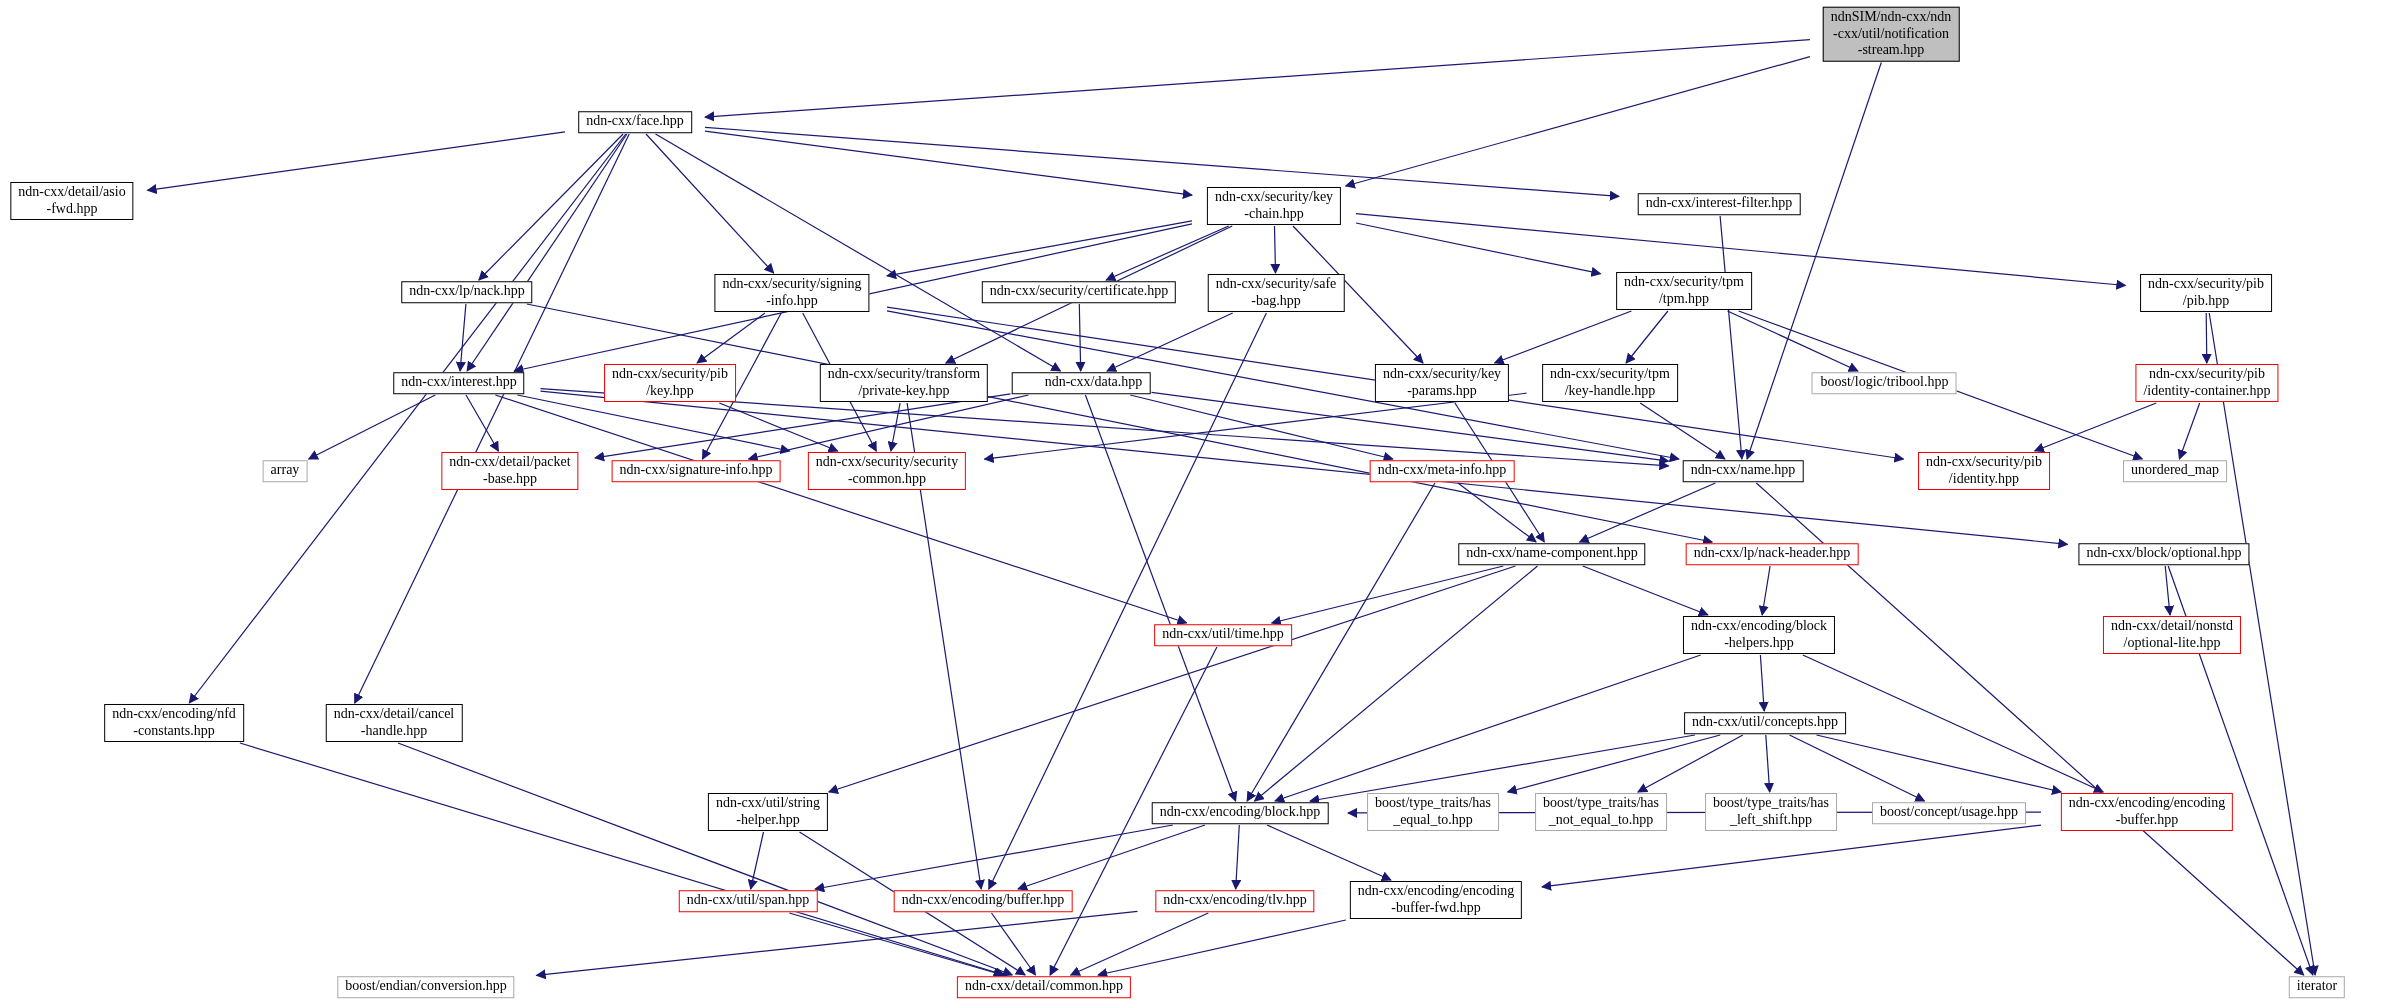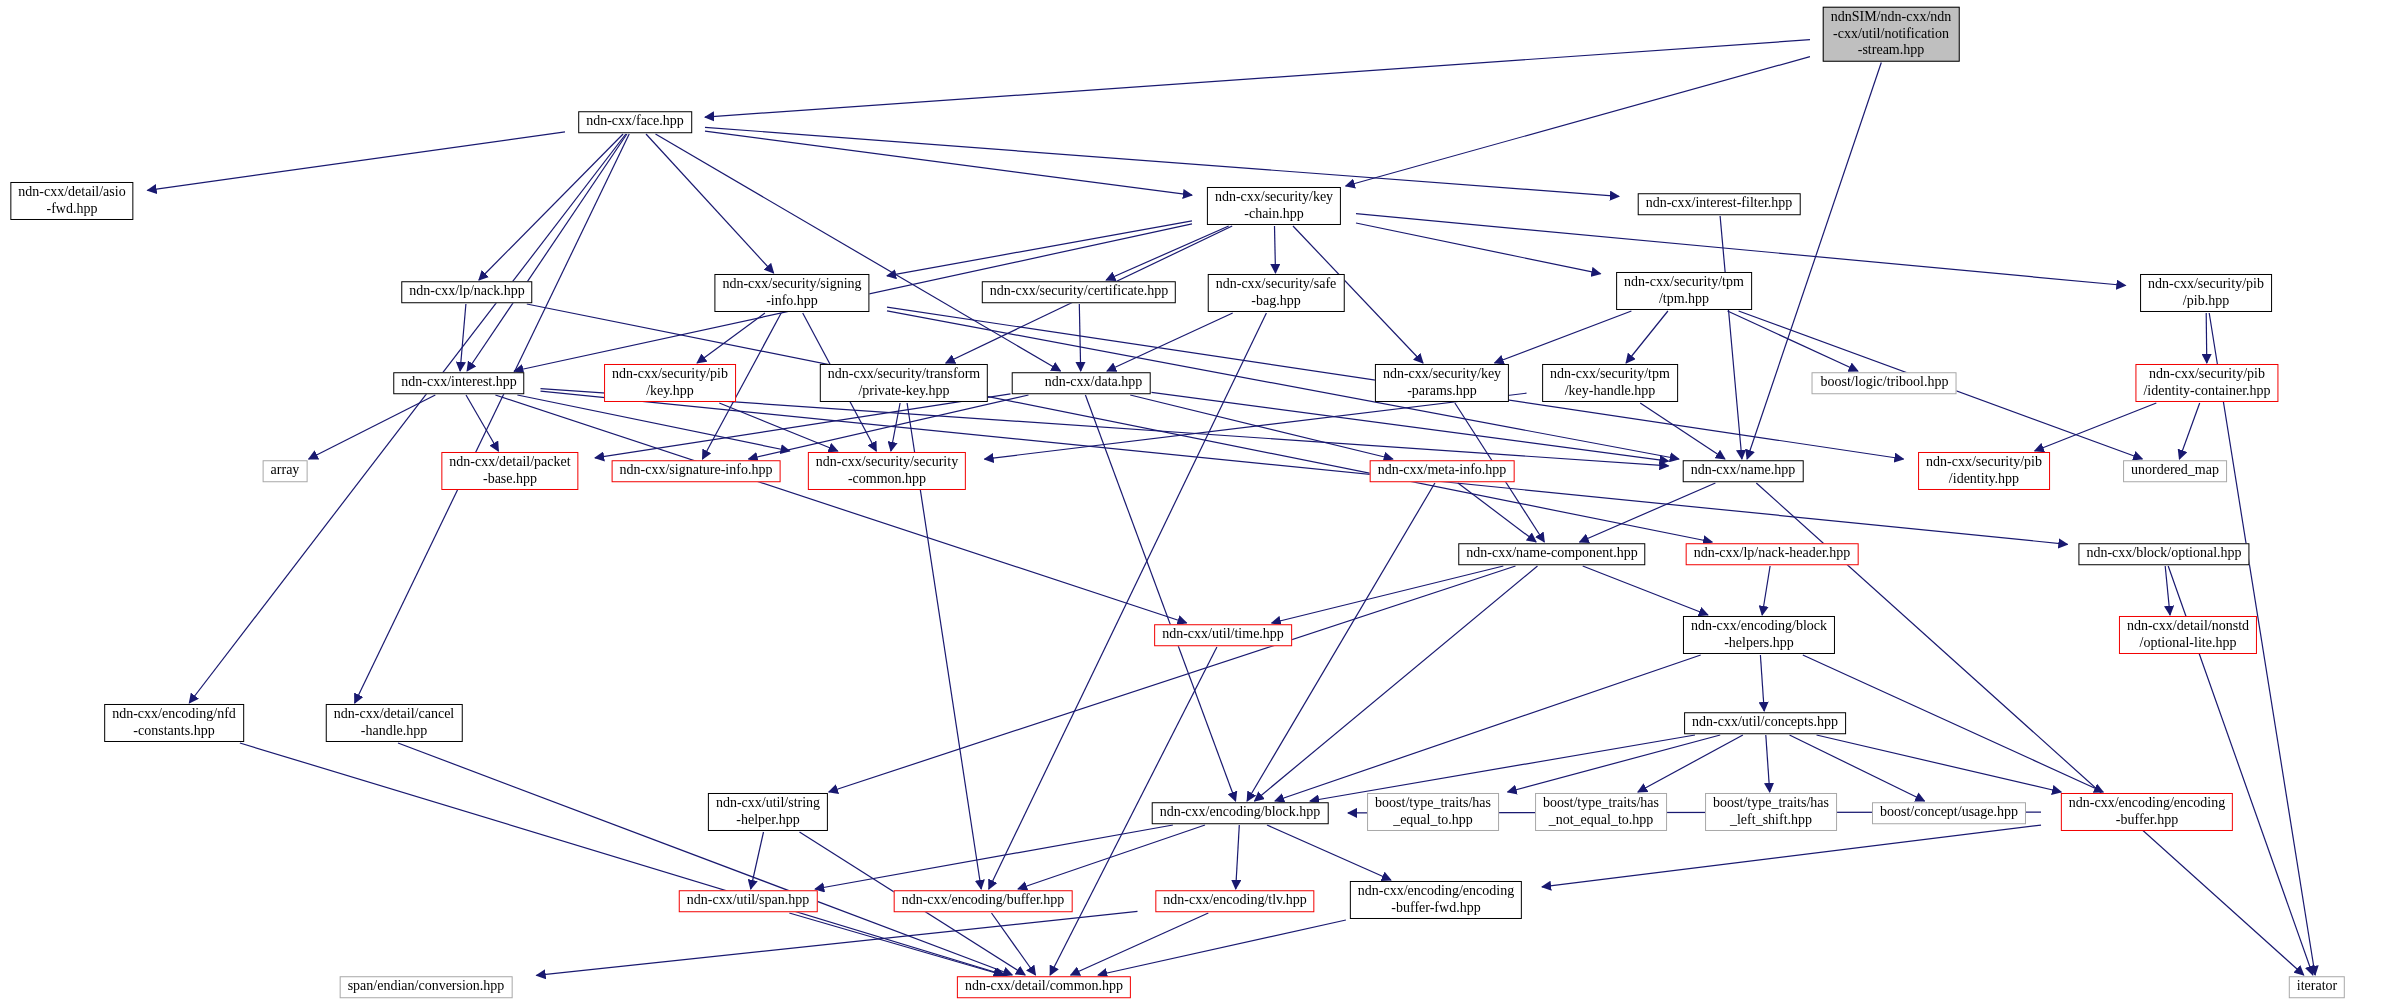--- a/index.html
+++ b/index.html
@@ -237,21 +237,21 @@
     <div class="node normal" style="left: 2164px; top: 554px;">
       <span>ndn-cxx/block/optional.hpp</span>
     </div>
     <div class="node red" style="left: 1223px; top: 635px;">
       <span>ndn-cxx/util/time.hpp</span>
     </div>
     <div class="node normal" style="left: 1759px; top: 635px;">
       <span>ndn-cxx/encoding/block</span>
       <span>-helpers.hpp</span>
     </div>
-    <div class="node red" style="left: 2172px; top: 635px; margin-left: 16px;">
+    <div class="node red" style="left: 2172px; top: 635px;">
       <span>ndn-cxx/detail/nonstd</span>
       <span>/optional-lite.hpp</span>
     </div>
     <div class="node normal" style="left: 174px; top: 723px;">
       <span>ndn-cxx/encoding/nfd</span>
       <span>-constants.hpp</span>
     </div>
     <div class="node normal" style="left: 350px; top: 723px; margin-left: 44px;">
       <span>ndn-cxx/detail/cancel</span>
       <span>-handle.hpp</span>
@@ -292,21 +292,21 @@
       <span>ndn-cxx/encoding/buffer.hpp</span>
     </div>
     <div class="node red" style="left: 1235px; top: 901px;">
       <span>ndn-cxx/encoding/tlv.hpp</span>
     </div>
     <div class="node normal" style="left: 1436px; top: 900px;">
       <span>ndn-cxx/encoding/encoding</span>
       <span>-buffer-fwd.hpp</span>
     </div>
     <div class="node external" style="left: 426px; top: 987px;">
-      <span>span/endian/conversion.hpp</span>
+      <span>boost/endian/conversion.hpp</span>
     </div>
     <div class="node red" style="left: 1044px; top: 987px;">
       <span>ndn-cxx/detail/common.hpp</span>
     </div>
     <div class="node external" style="left: 2317px; top: 987px;">
       <span>iterator</span>
     </div>
   </div>
 
 </body></html>

